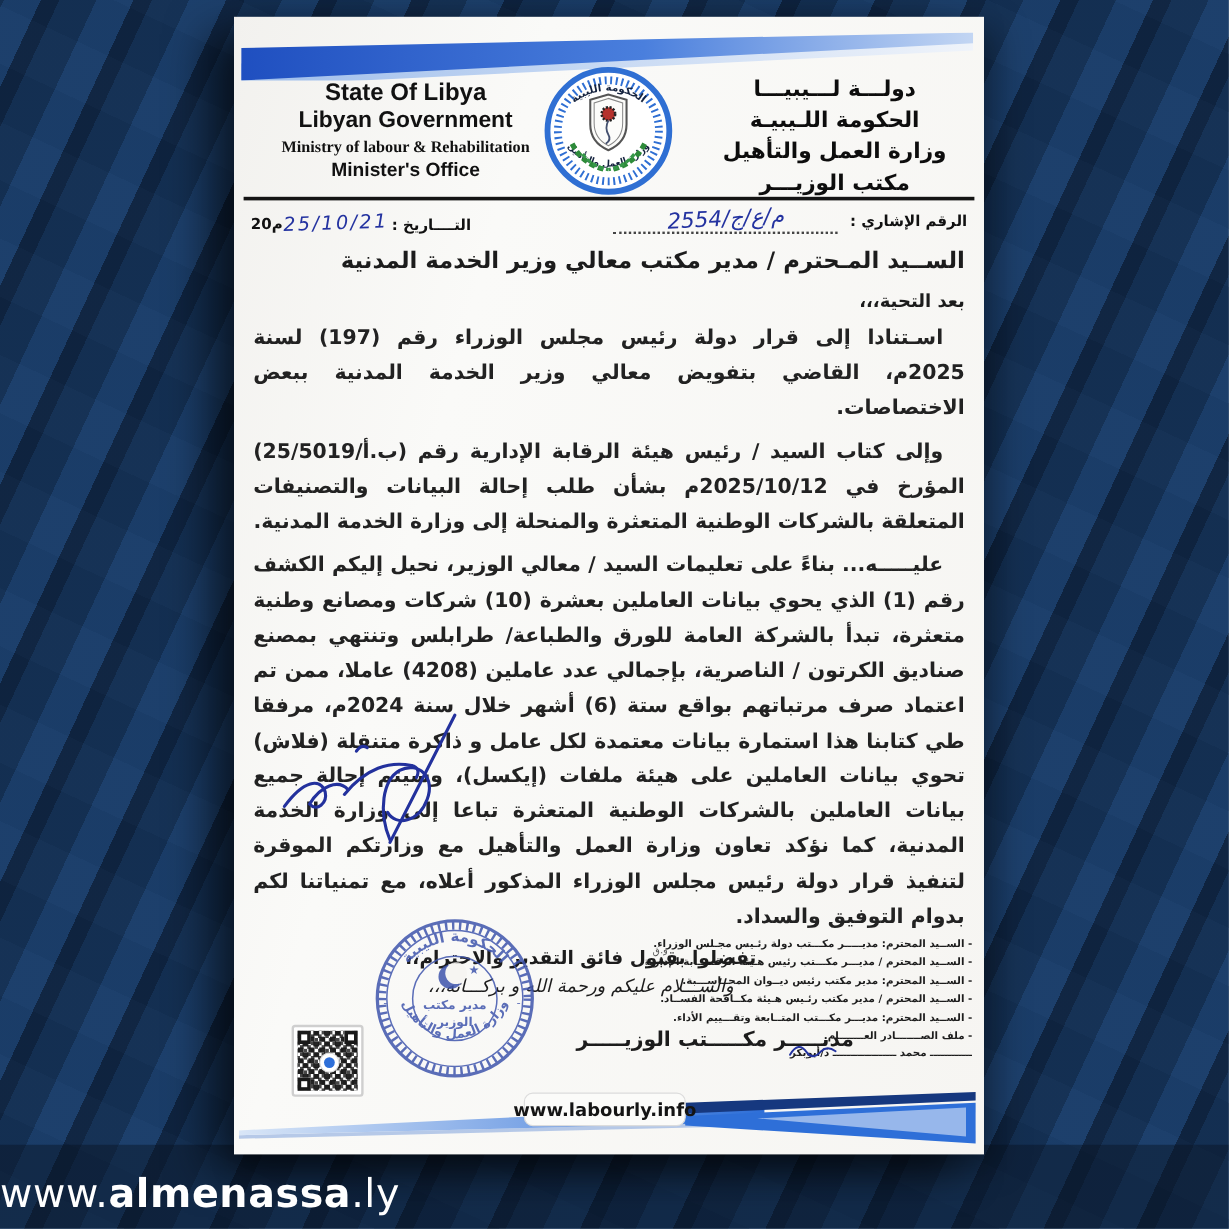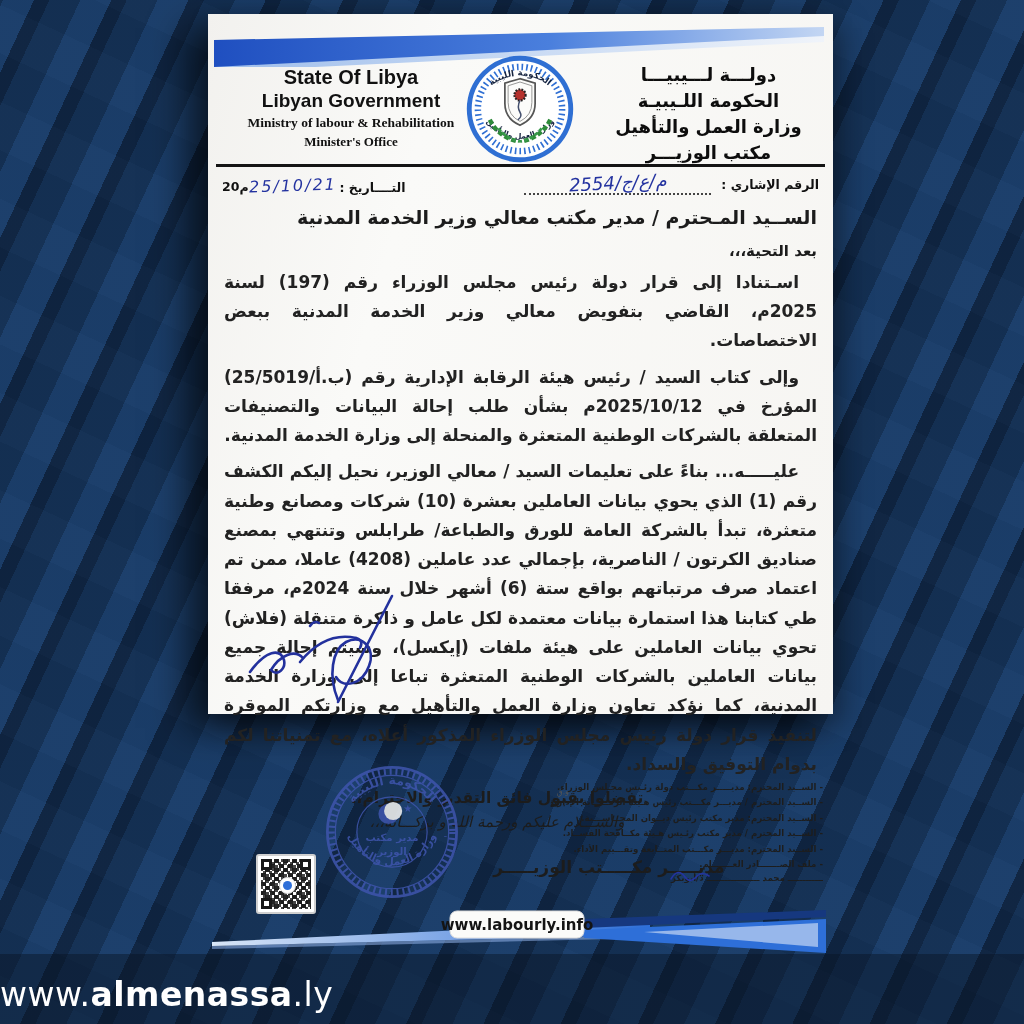--- a/index.html
+++ b/index.html
@@ -8,30 +8,30 @@
     background-color:#163457;
     background-image:
       repeating-linear-gradient(295deg, rgba(28,64,110,.85) 0 28px, rgba(20,48,84,.85) 28px 56px, rgba(14,34,62,.85) 56px 70px),
       repeating-linear-gradient(25deg, rgba(255,255,255,.05) 0 44px, rgba(0,0,0,.22) 44px 88px);
   }
   #bottom-shade{position:absolute;left:0;right:0;bottom:0;height:70px;background:rgba(8,19,36,.45);}
   
   .watermark{position:absolute;left:0;right:0;bottom:10px;color:#fff;font-size:33px;letter-spacing:.5px;}
   .watermark .bold{font-weight:bold;}
   
-  .page{position:absolute;left:195px;top:14px;width:625px;height:700px;background:linear-gradient(105deg,#f2f1ee,#fafaf8 30%,#f6f5f2);
-    box-shadow:-22px 14px 34px rgba(0,0,0,.6), 10px 10px 26px rgba(0,0,0,.35);margin-left:13px;}
+  .page{position:absolute;left:195px;top:14px;width:625px;height:948px;background:linear-gradient(105deg,#f2f1ee,#fafaf8 30%,#f6f5f2);
+    box-shadow:-22px 14px 34px rgba(0,0,0,.6), 10px 10px 26px rgba(0,0,0,.35);}
   
   .ribbon-top{position:absolute;left:6px;top:13px;width:610px;height:40px;}
   
   .hdr-en{position:absolute;left:14px;top:52px;width:258px;text-align:center;color:#111;}
   .hdr-en .l1{font-size:20px;font-weight:bold;font-family:"Liberation Sans",sans-serif;}
   .hdr-en .l2{font-size:19px;font-weight:bold;font-family:"Liberation Sans",sans-serif;margin-top:1px;}
   .hdr-en .l3{font-size:13.5px;font-weight:bold;font-family:"Liberation Serif",serif;margin-top:3px;}
-  .hdr-en .l4{font-size:13px;font-weight:bold;font-family:Liberation Serif, serif;margin-top:3px;}
+  .hdr-en .l4{font-size:16px;font-weight:bold;font-family:Liberation Sans, sans-serif;margin-top:3px;}
   .hdr-ar{position:absolute;right:12px;top:48px;width:225px;text-align:center;direction:rtl;color:#0d0d0d;font-weight:bold;}
   .hdr-ar div{font-size:18px;line-height:1.45;}
   .ministry-logo{position:absolute;left:258px;top:36px;width:108px;height:118px;z-index:3;}
   .hdr-rule{position:absolute;left:8px;right:8px;top:150px;border-top:3px solid #141414;z-index:1;}
   
   .ref-row{position:absolute;left:14px;right:14px;top:158px;display:flex;direction:rtl;justify-content:space-between;align-items:flex-end;color:#111;}
   .ref-label{font-size:12.5px;font-weight:bold;}
   .ref-box{display:inline-block;min-width:175px;text-align:center;border-bottom:2px dotted #444;margin-right:5px;padding:0 6px;}
   .hand{color:#2433a0;font-style:italic;font-weight:normal;}
   .ref-hand{font-size:18px;display:inline-block;transform:rotate(-3deg);letter-spacing:1px;}

